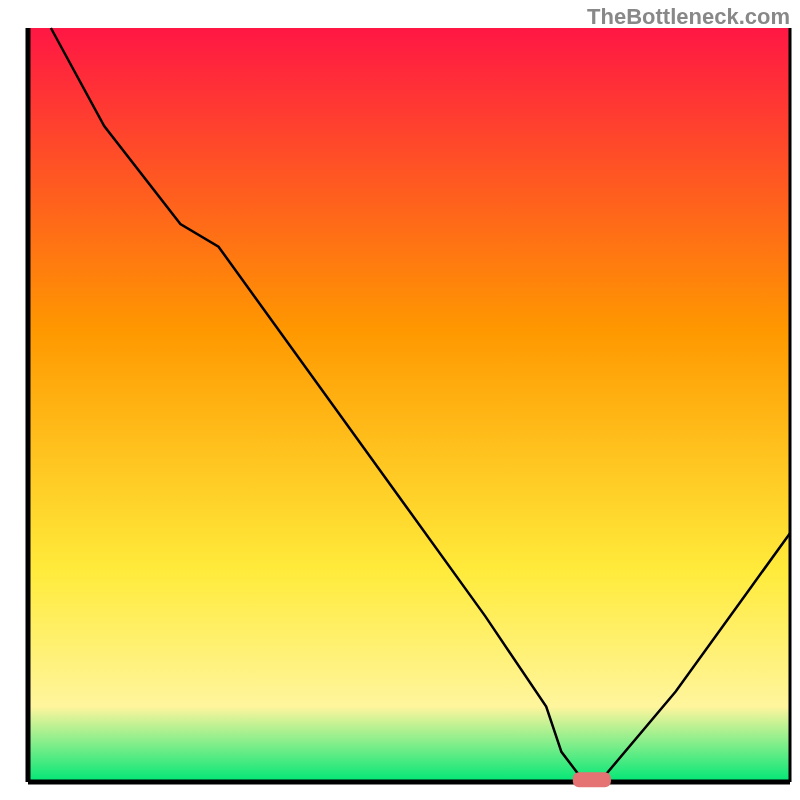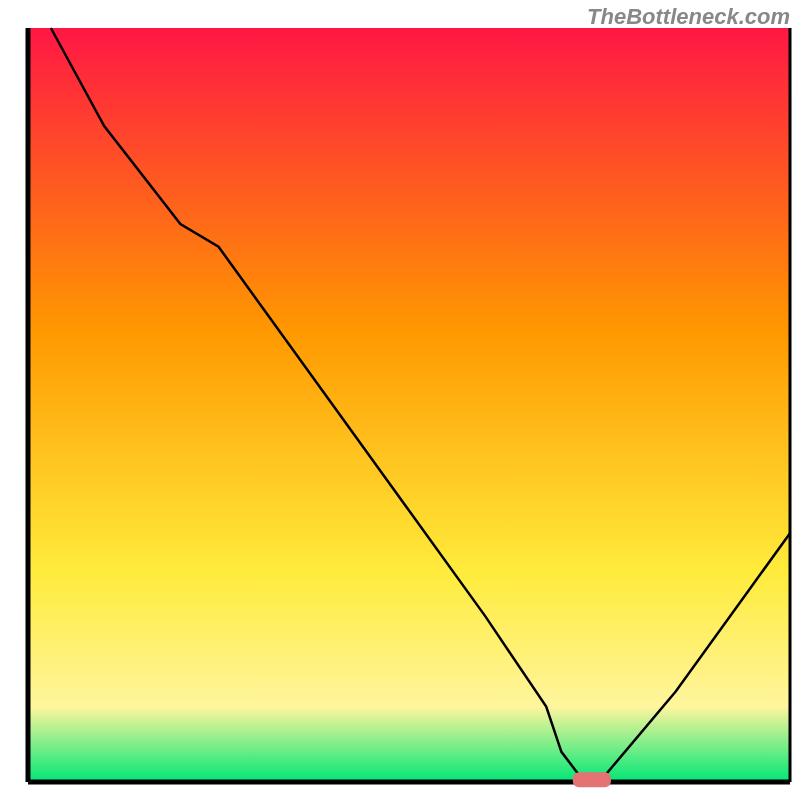--- a/index.html
+++ b/index.html
@@ -7,21 +7,20 @@
   padding: 0;
   width: 800px;
   height: 800px;
   background: #fff;
   font-family: Arial, sans-serif;
 }
 .chart-container {
   position: relative;
   width: 800px;
   height: 800px;
-  font-style: italic;
 }
 .watermark {
   position: absolute;
   top: 4px;
   right: 10px;
   font-size: 22px;
   font-weight: bold;
   color: #888;
   z-index: 10;
 }

